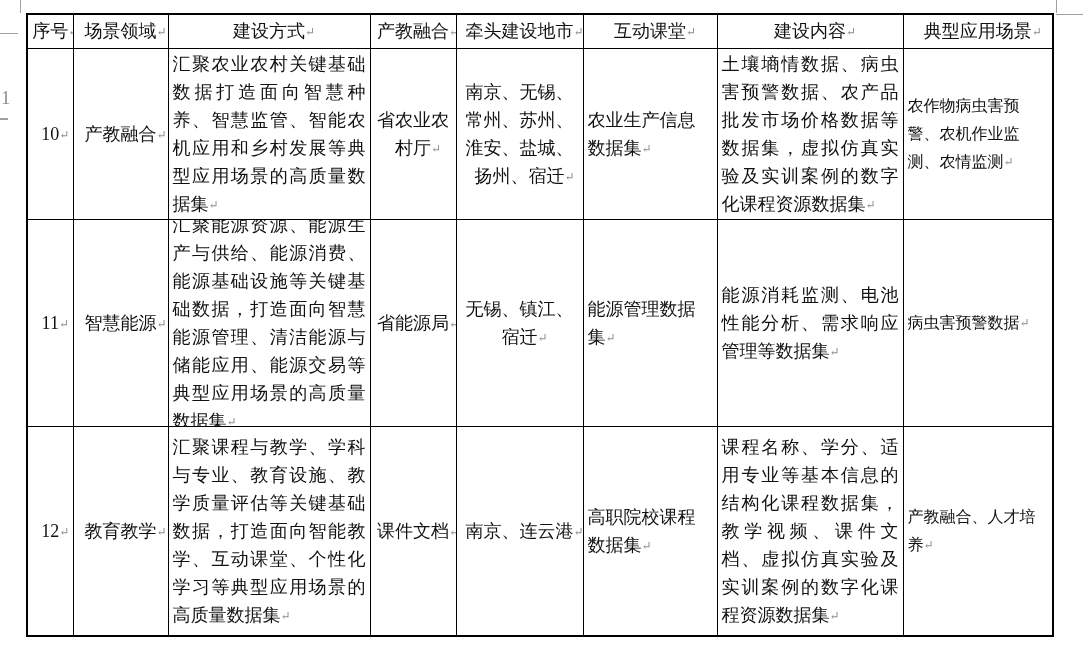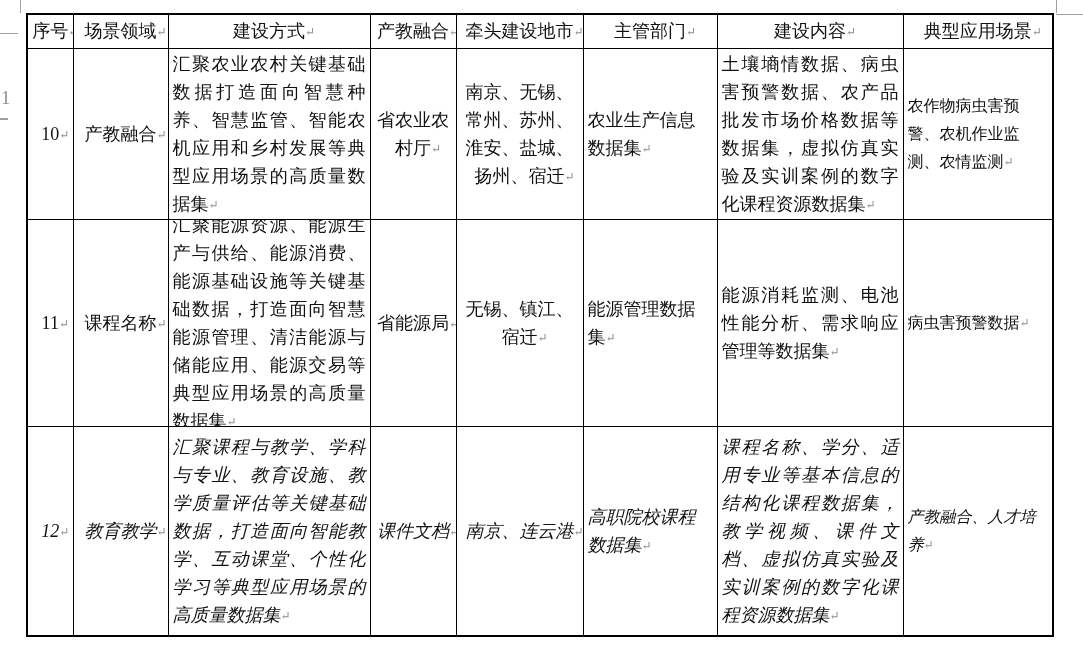--- a/index.html
+++ b/index.html
@@ -39,21 +39,21 @@
     overflow: hidden;
   }
   .cellbox {
     display: flex; align-items: center;
     padding: 0 4px;
     overflow: hidden;
   }
   .h-row  .cellbox { height: 33px; }
   .r-10   .cellbox { height: 170px; }
   .r-11   .cellbox { height: 206px; }
-  .r-12   .cellbox { height: 208px; font-style: italic; }
+  .r-12   .cellbox { height: 208px; }
   .txt { width: 100%; font-size: 18px; line-height: 28px; }
   .h-row .txt { line-height: 22px; }
   .a-center .txt { text-align: center; }
   .a-left   .txt { text-align: left; }
   .a-just   .txt { text-align: justify; }
   .col-scenarios .txt { font-size: 16px; }
   .pmark {
     display: inline-block; width: 0; overflow: visible;
     color: #8f8f8f; font-size: 12px; vertical-align: 1px;
     white-space: nowrap;
@@ -104,21 +104,21 @@
               <div class="txt"><span>产教融合</span><span class="pmark">↵</span></div>
             </div>
           </th>
       <th class="a-center">
             <div class="cellbox">
               <div class="txt"><span>牵头建设地市</span><span class="pmark">↵</span></div>
             </div>
           </th>
       <th class="a-center">
             <div class="cellbox">
-              <div class="txt"><span>主管部门</span><span class="pmark">↵</span></div>
+              <div class="txt"><span>互动课堂</span><span class="pmark">↵</span></div>
             </div>
           </th>
       <th class="a-center">
             <div class="cellbox">
               <div class="txt"><span>建设内容</span><span class="pmark">↵</span></div>
             </div>
           </th>
       <th class="a-center">
             <div class="cellbox">
               <div class="txt"><span>典型应用场景</span><span class="pmark">↵</span></div>
@@ -170,21 +170,21 @@
     </tr>
 
     <tr class="r-11">
       <td class="a-center">
             <div class="cellbox">
               <div class="txt"><span>11</span><span class="pmark">↵</span></div>
             </div>
           </td>
       <td class="a-center">
             <div class="cellbox">
-              <div class="txt"><span>课程名称</span><span class="pmark">↵</span></div>
+              <div class="txt"><span>智慧能源</span><span class="pmark">↵</span></div>
             </div>
           </td>
       <td class="a-just">
             <div class="cellbox">
               <div class="txt"><span>汇聚能源资源、能源生产与供给、能源消费、能源基础设施等关键基础数据，打造面向智慧能源管理、清洁能源与储能应用、能源交易等典型应用场景的高质量数据集</span><span class="pmark">↵</span></div>
             </div>
           </td>
       <td class="a-center">
             <div class="cellbox">
               <div class="txt"><span>省能源局</span><span class="pmark">↵</span></div>

